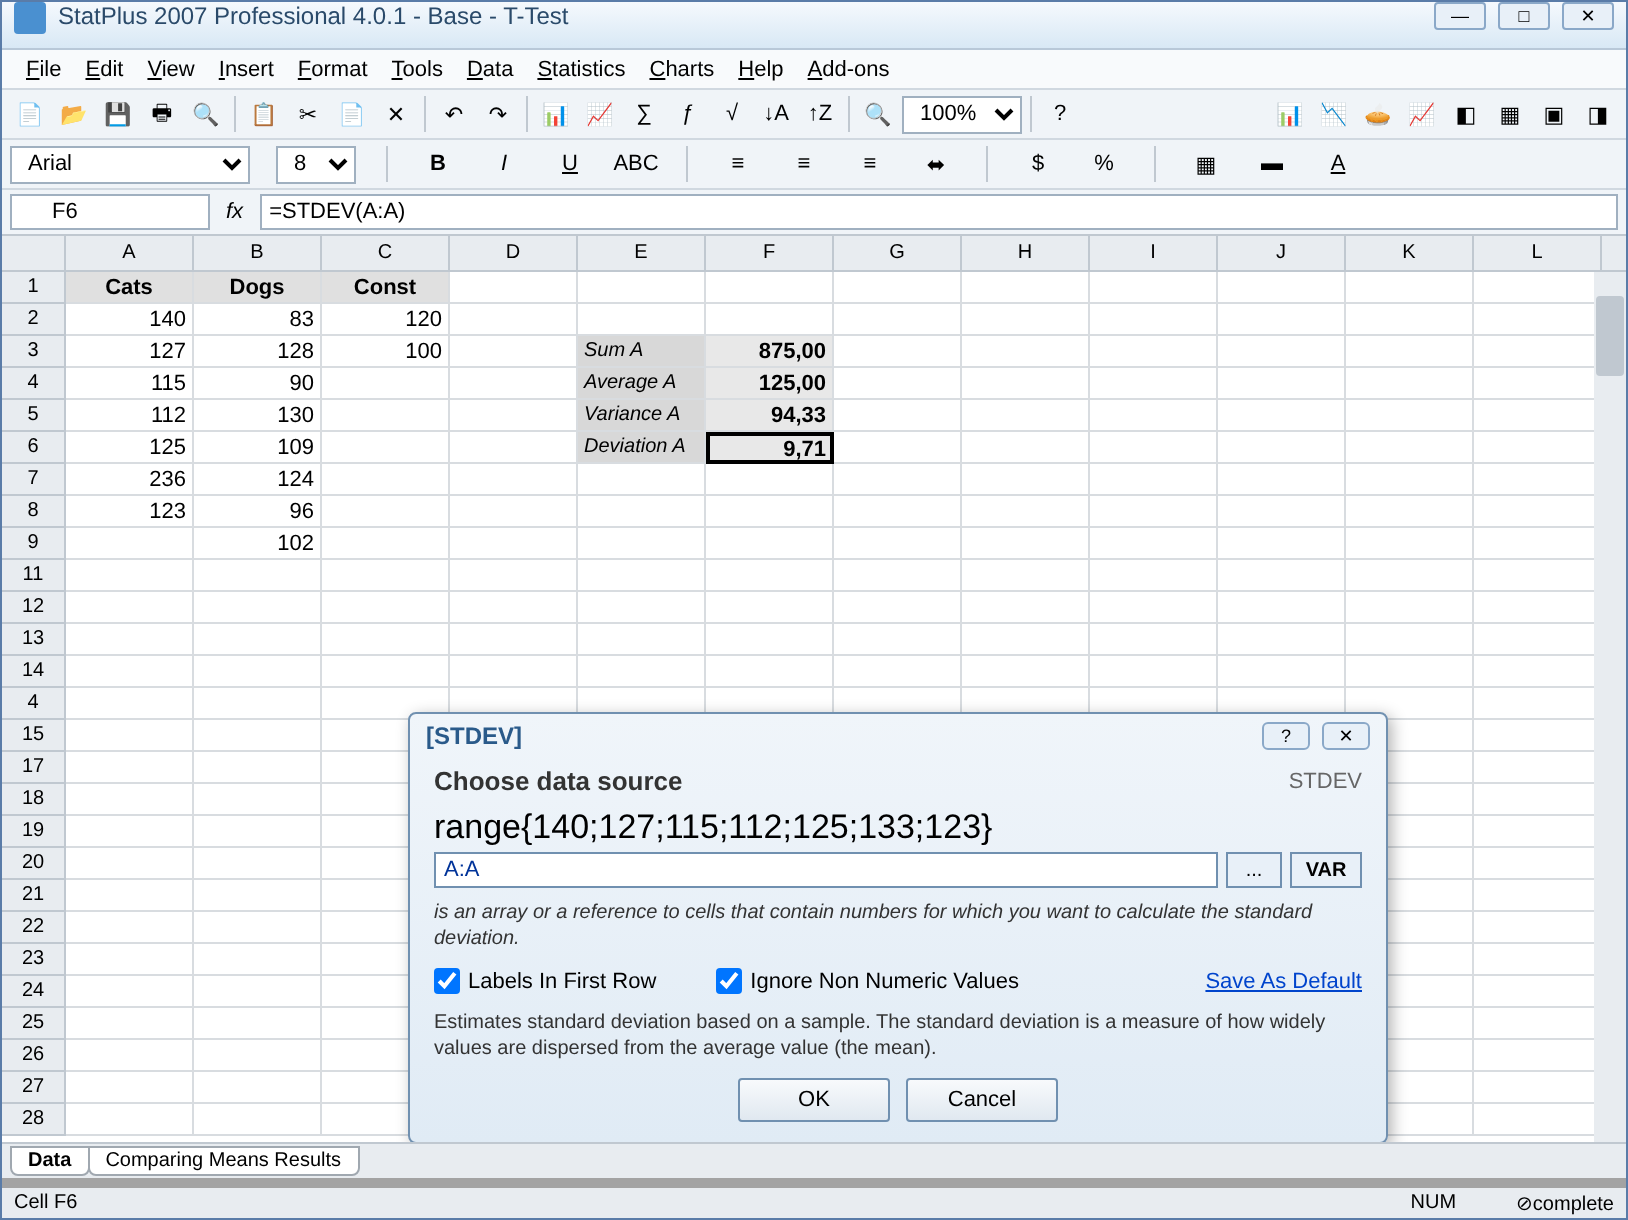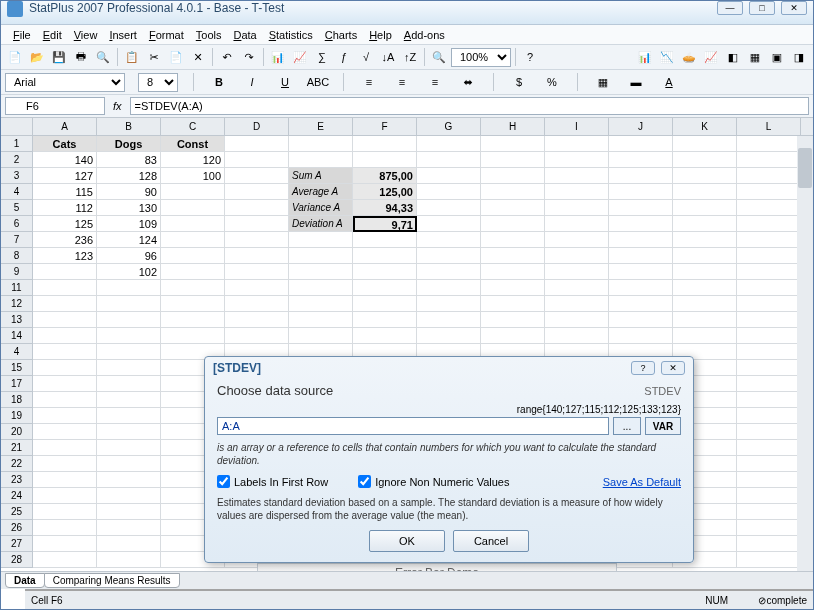--- a/index.html
+++ b/index.html
@@ -33,32 +33,32 @@
 .cell.bold { font-weight: bold; text-align: center; background: #e0e0e0; }
 .cell.right { text-align: right; }
 .cell.stat-label { background: #d8d8d8; font-style: italic; font-size: 10px;}
 .cell.stat-val { text-align: right; font-weight: bold; background: #e8e8e8; }
 .cell.selected { border: 2px solid #000; padding: 0 2px; line-height: 14px; }
 .vscroll { position: absolute; right: 0; top: 18px; bottom: 0; width: 16px; background: #e8ecf0; }
 .vscroll-thumb { position: absolute; top: 12px; width: 14px; left: 1px; height: 40px; background: #c0c8d0; border-radius: 2px; }
 .sheettabs { height: 18px; background: #e8ecf0; border-top: 1px solid #c0c8d0; display: flex; align-items: center; padding-left: 4px; }
 .sheettab { padding: 1px 8px; border: 1px solid #a0a8b0; background: #fff; font-size: 10px; cursor: pointer; border-radius: 0 0 4px 4px; margin-right: -1px; }
 .sheettab.active { font-weight: bold; }
-.statusbar { height: 20px; background: #e8ecf0; border-top: 2px solid #a3a3a3; display: flex; align-items: center; padding: 0 6px; font-size: 10px; gap: 30px; margin-left: 24px; }
+.statusbar { height: 20px; background: #e8ecf0; border-top: 5px solid #a3a3a3; display: flex; align-items: center; padding: 0 6px; font-size: 10px; gap: 30px; }
 
 .dialog { position: absolute; left: 203px; top: 238px; width: 490px; background: linear-gradient(#f0f5fa,#e0ebf5); border: 1px solid #7090b0; box-shadow: 2px 2px 8px rgba(0,0,0,0.3); border-radius: 4px; }
 .dialog-title { display: flex; align-items: center; padding: 4px 8px; }
 .dialog-title-text { color: #2a5a8a; font-weight: bold; font-size: 12px; flex: 1; }
 .dlg-winbtns { display: flex; gap: 6px; }
 .dlg-wbtn { width: 24px; height: 14px; border: 1px solid #8aa8c8; background: #e8f0f8; border-radius: 3px; display: flex; align-items: center; justify-content: center; font-size: 9px; cursor: pointer; }
 .dialog-body { padding: 4px 12px 10px 12px; }
 .dlg-header { display: flex; justify-content: space-between; align-items: center; margin-bottom: 6px; }
-.dlg-h1 { font-weight: normal; font-size: 13px; color: #333; }
+.dlg-h1 { font-weight: bold; font-size: 13px; color: #333; }
 .dlg-func { color: #666; font-size: 11px; }
-.dlg-row { display: flex; justify-content: flex-end; font-size: 10px; margin-bottom: 2px; }
+.dlg-row { display: flex; justify-content: flex-start; font-size: 17px; margin-bottom: 2px; }
 .dlg-input-row { display: flex; gap: 4px; margin-bottom: 6px; }
 .dlg-input { flex: 1; border: 1px solid #7090b0; background: #fff; padding: 2px 4px; font-size: 11px; color: #003399; }
 .dlg-btn-sm { width: 28px; border: 1px solid #7090b0; background: #e8f0f8; font-size: 10px; cursor: pointer; }
 .dlg-help { font-style: italic; font-size: 10px; color: #333; margin-bottom: 8px; line-height: 1.3; }
 .dlg-checks { display: flex; gap: 30px; align-items: center; margin-bottom: 8px; }
 .dlg-check { display: flex; align-items: center; gap: 4px; font-size: 11px; }
 .dlg-check input { width: 13px; height: 13px; }
 .dlg-link { color: #0044cc; text-decoration: underline; cursor: pointer; font-size: 11px; margin-left: auto; }
 .dlg-est { font-size: 10px; color: #333; line-height: 1.3; margin-bottom: 8px; }
 .dlg-btns { display: flex; justify-content: center; gap: 8px; }

